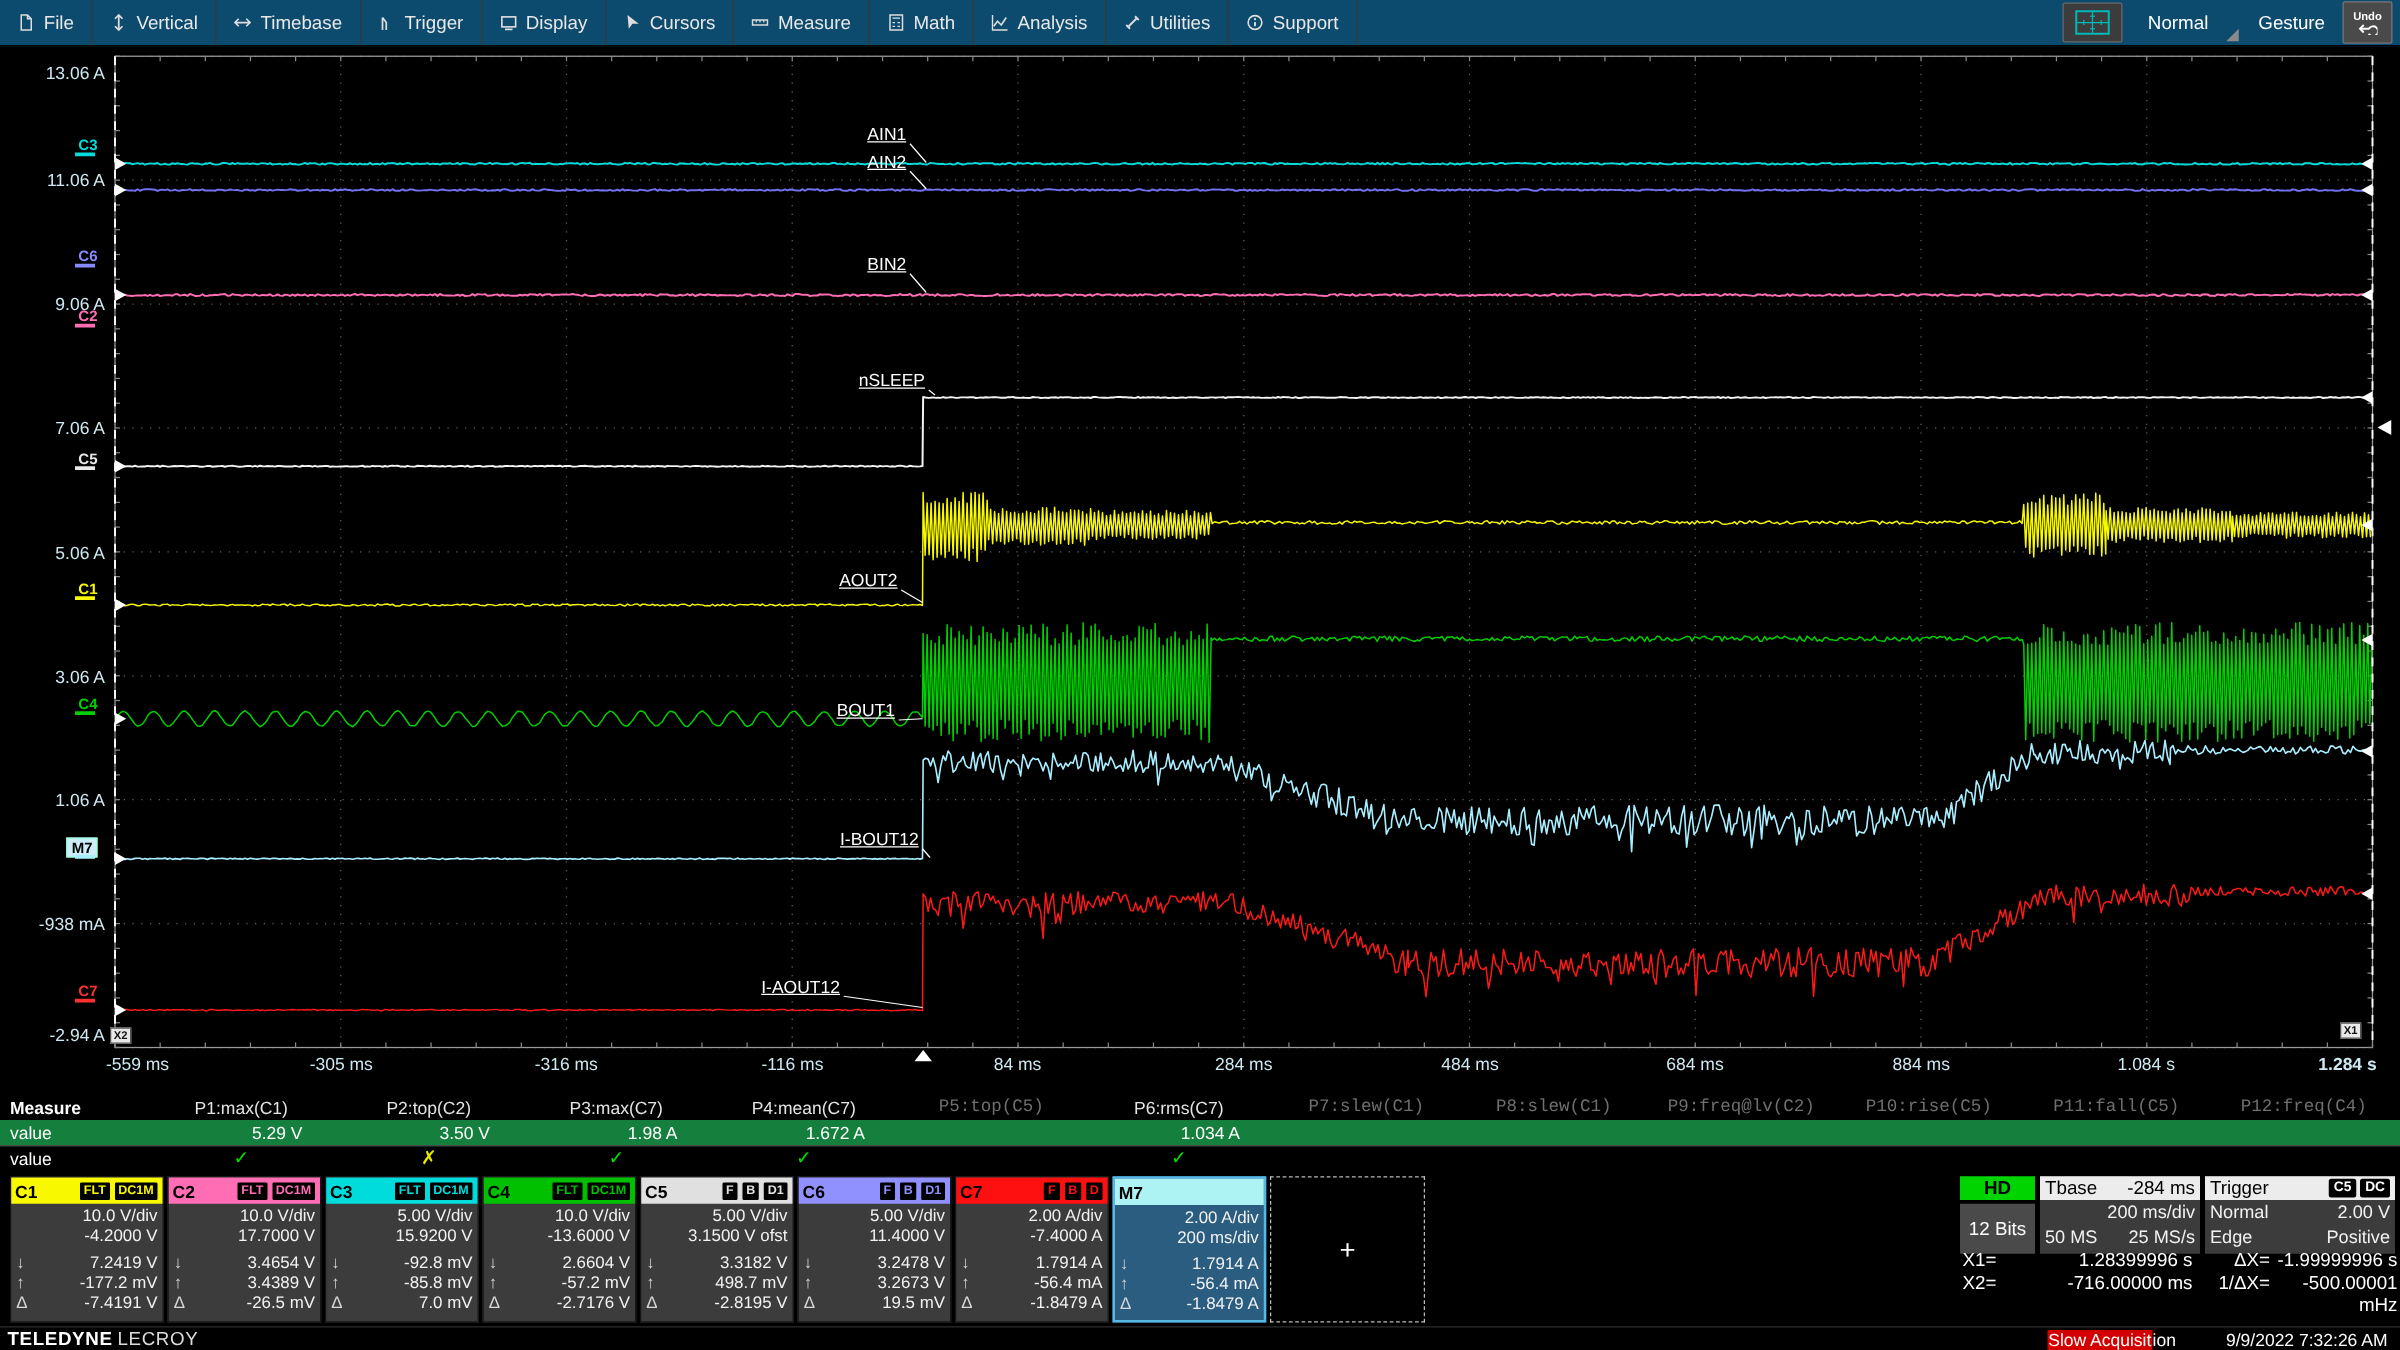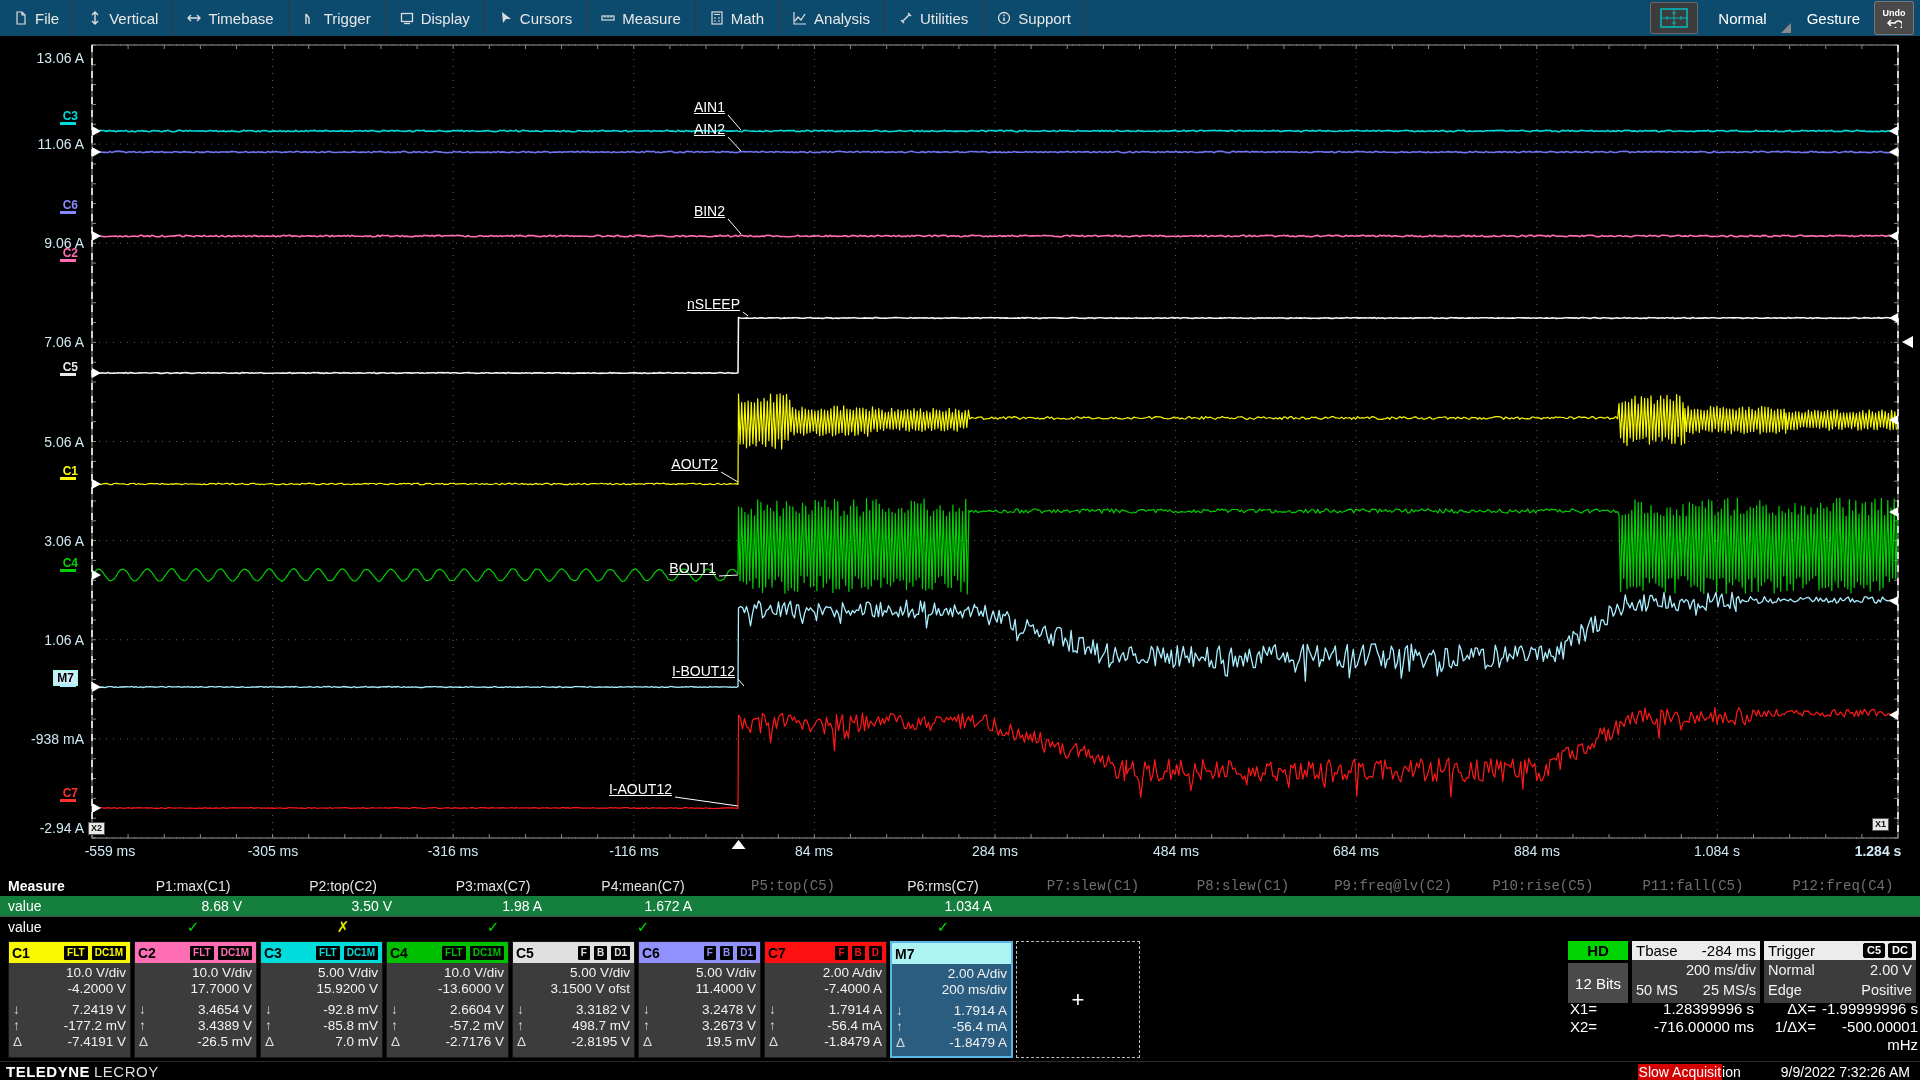--- a/index.html
+++ b/index.html
@@ -520,21 +520,21 @@
       <div class="mhead on">P6:rms(C7)</div>
       <div class="mhead off">P7:slew(C1)</div>
       <div class="mhead off">P8:slew(C1)</div>
       <div class="mhead off">P9:freq@lv(C2)</div>
       <div class="mhead off">P10:rise(C5)</div>
       <div class="mhead off">P11:fall(C5)</div>
       <div class="mhead off">P12:freq(C4)</div>
     </div>
   <div class="mrow vals" id="mrow-val">
     <div class="mlabel plain">value</div>
-  <div class="mval">8.68 V</div>
+  <div class="mval">5.29 V</div>
       <div class="mval">3.50 V</div>
       <div class="mval">1.98 A</div>
       <div class="mval">1.672 A</div>
       <div class="mval"></div>
       <div class="mval">1.034 A</div>
       <div class="mval"></div>
       <div class="mval"></div>
       <div class="mval"></div>
       <div class="mval"></div>
       <div class="mval"></div>

